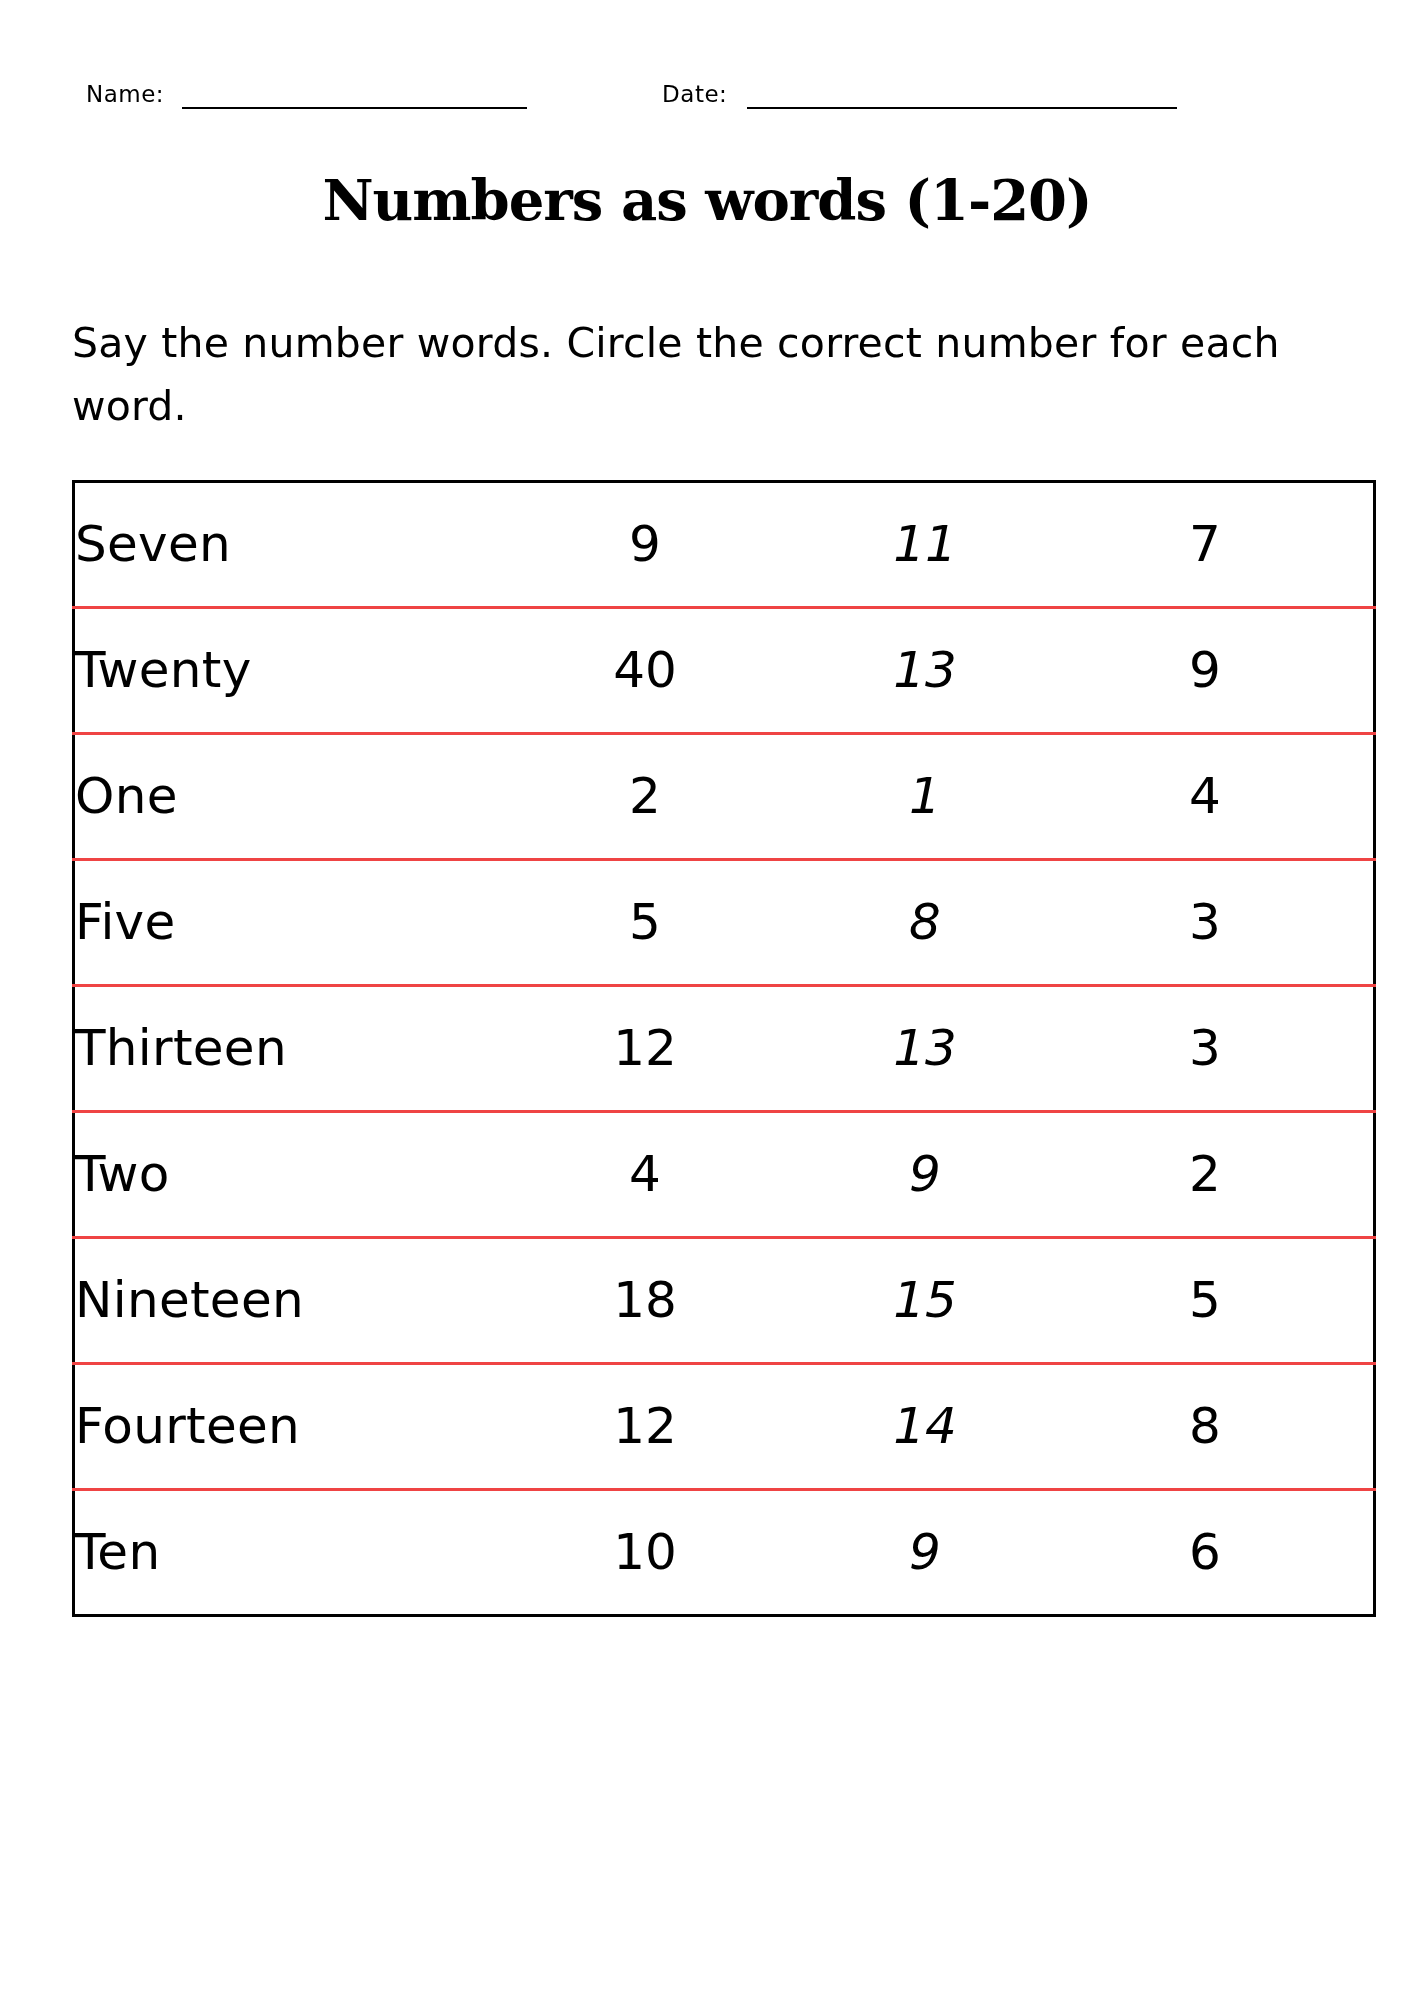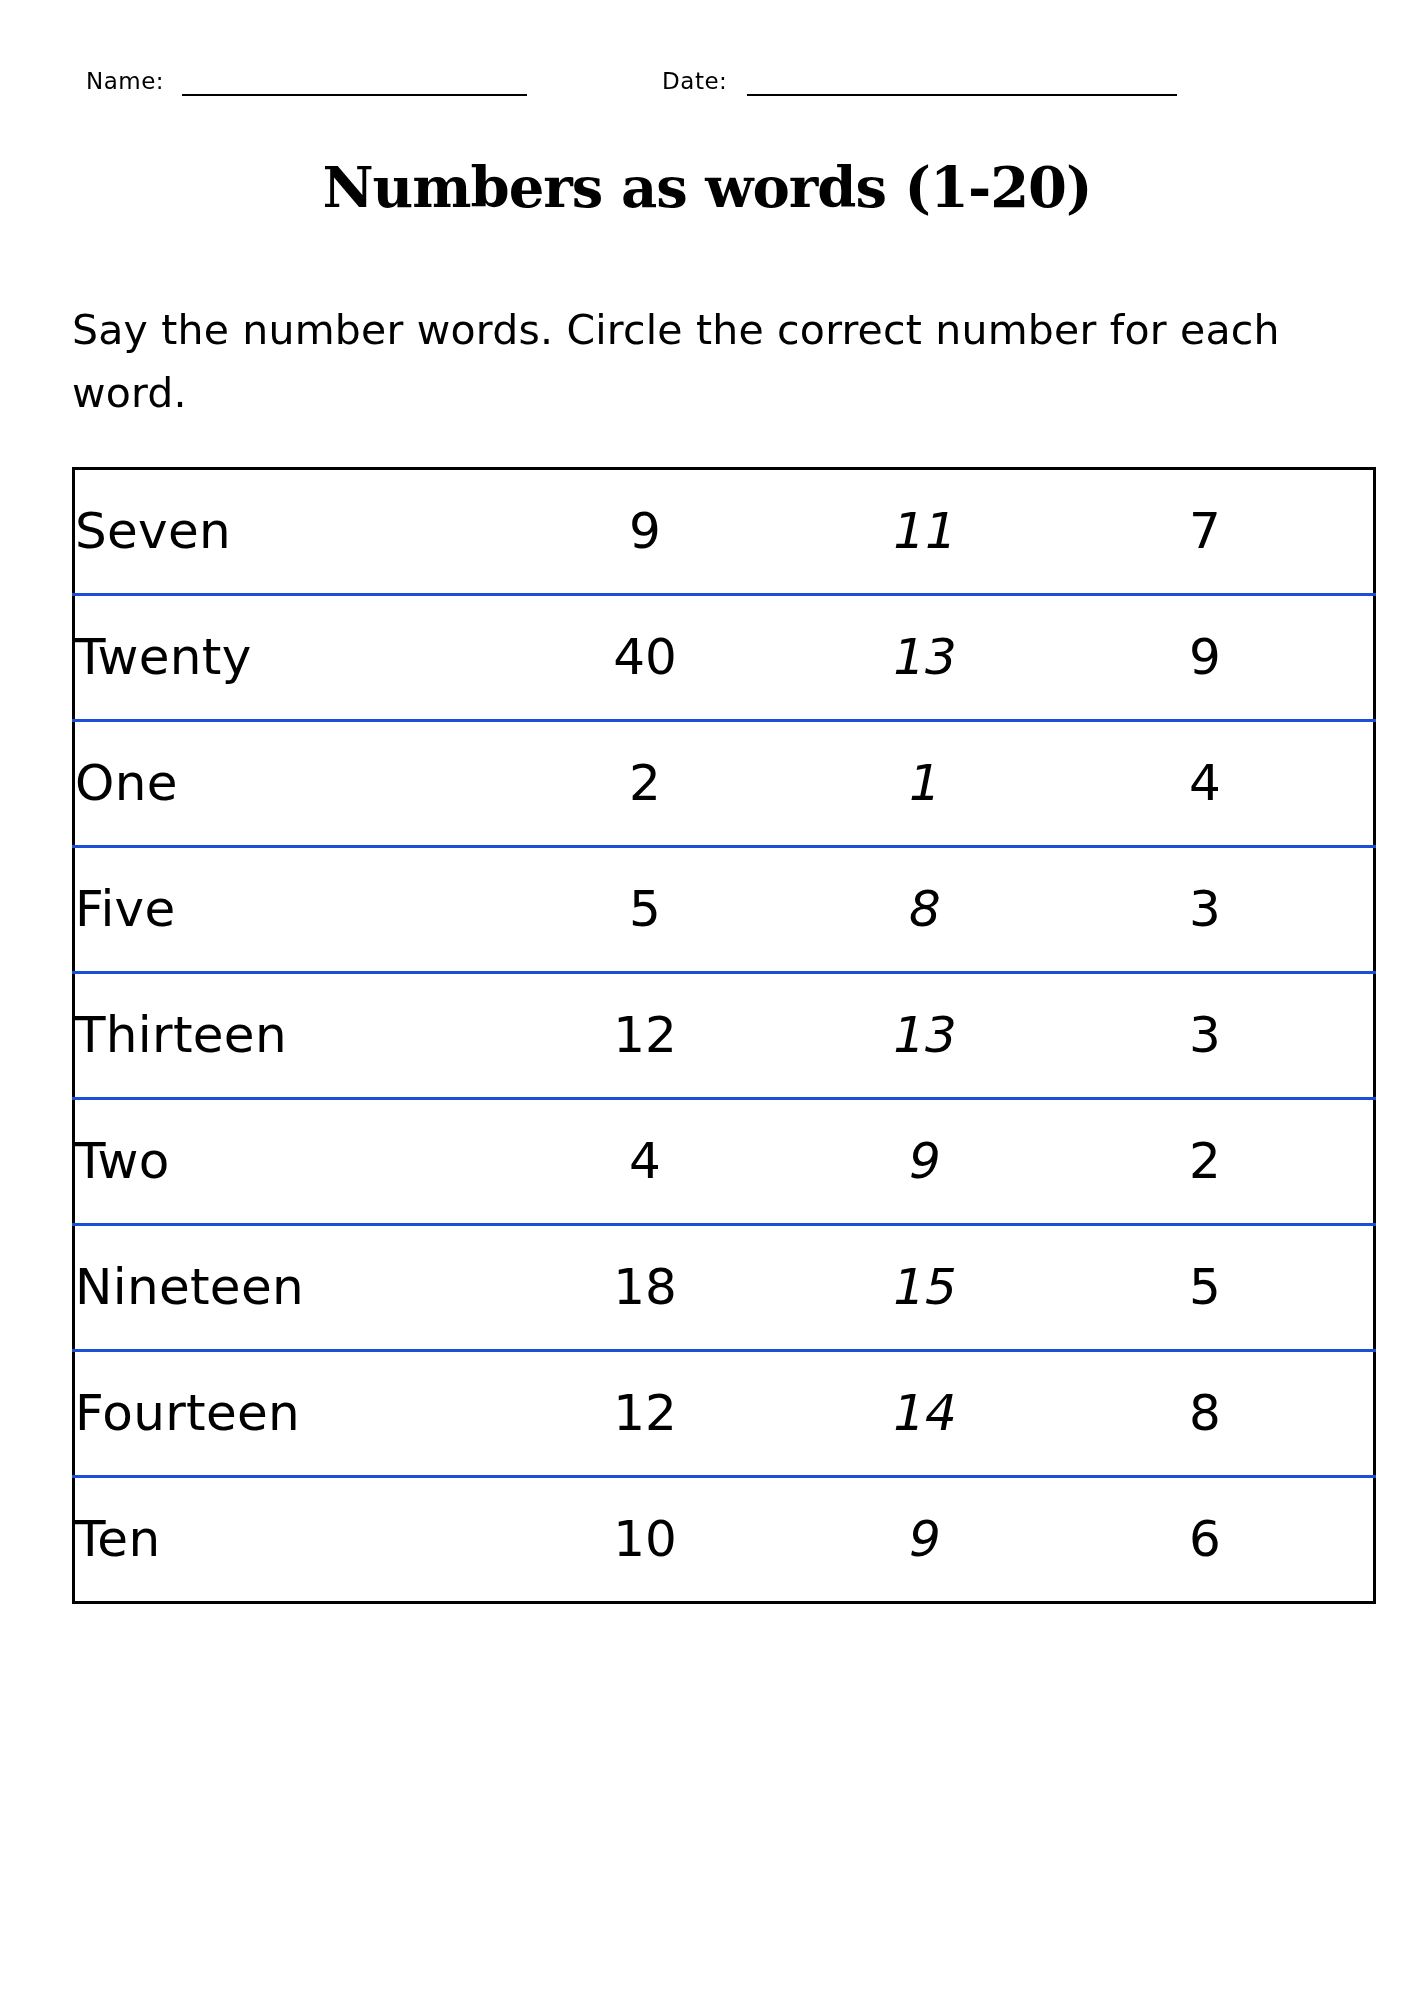--- a/index.html
+++ b/index.html
@@ -13,21 +13,21 @@
     font-family: "DejaVu Sans", sans-serif;
     color: #000000;
     position: relative;
     overflow: hidden;
   }
 
   .page {
     width: 1414px;
     height: 2000px;
     box-sizing: border-box;
-    padding: 50px 72px 0 72px;
+    padding: 63px 72px 0 72px;
     position: relative;
   }
 
   
   .header-row {
     display: flex;
     align-items: flex-end;
     margin-top: 18px;
     margin-bottom: 0;
   }
@@ -78,21 +78,21 @@
     width: 1270px;
     margin-top: 40px;
     border-collapse: collapse;
     border: 3px solid #000;
     table-layout: fixed;
   }
   .worksheet-table tr {
     height: 126px;
   }
   .worksheet-table td {
-    border-bottom: 3px solid #1d4ed8;
+    border-bottom: 3px solid #ef4444;
     vertical-align: middle;
     font-size: 50px;
     font-family: "DejaVu Sans", sans-serif;
     padding: 0;
   }
   .worksheet-table tr:last-child td {
     border-bottom: none;
   }
   .cell-word {
     padding-left: 26px;

